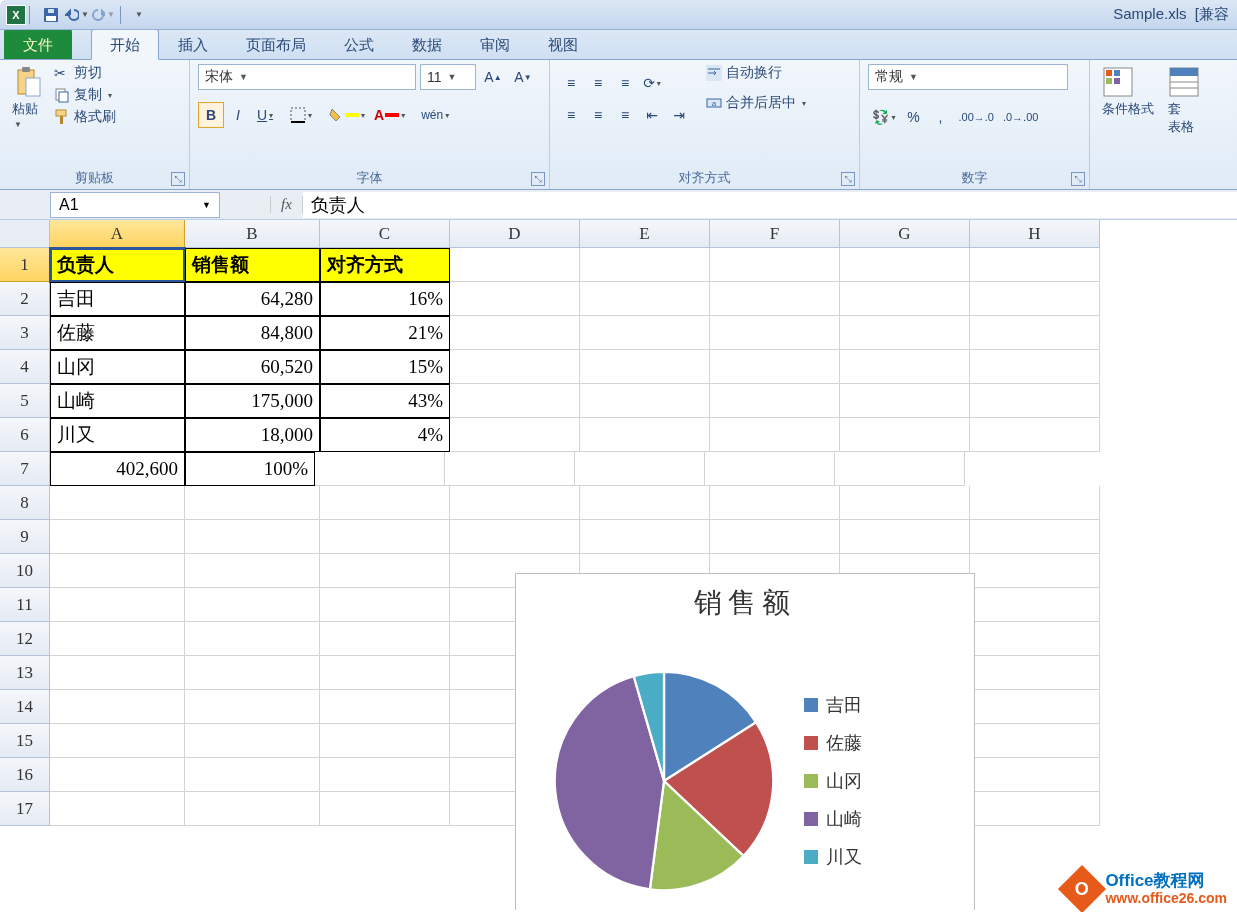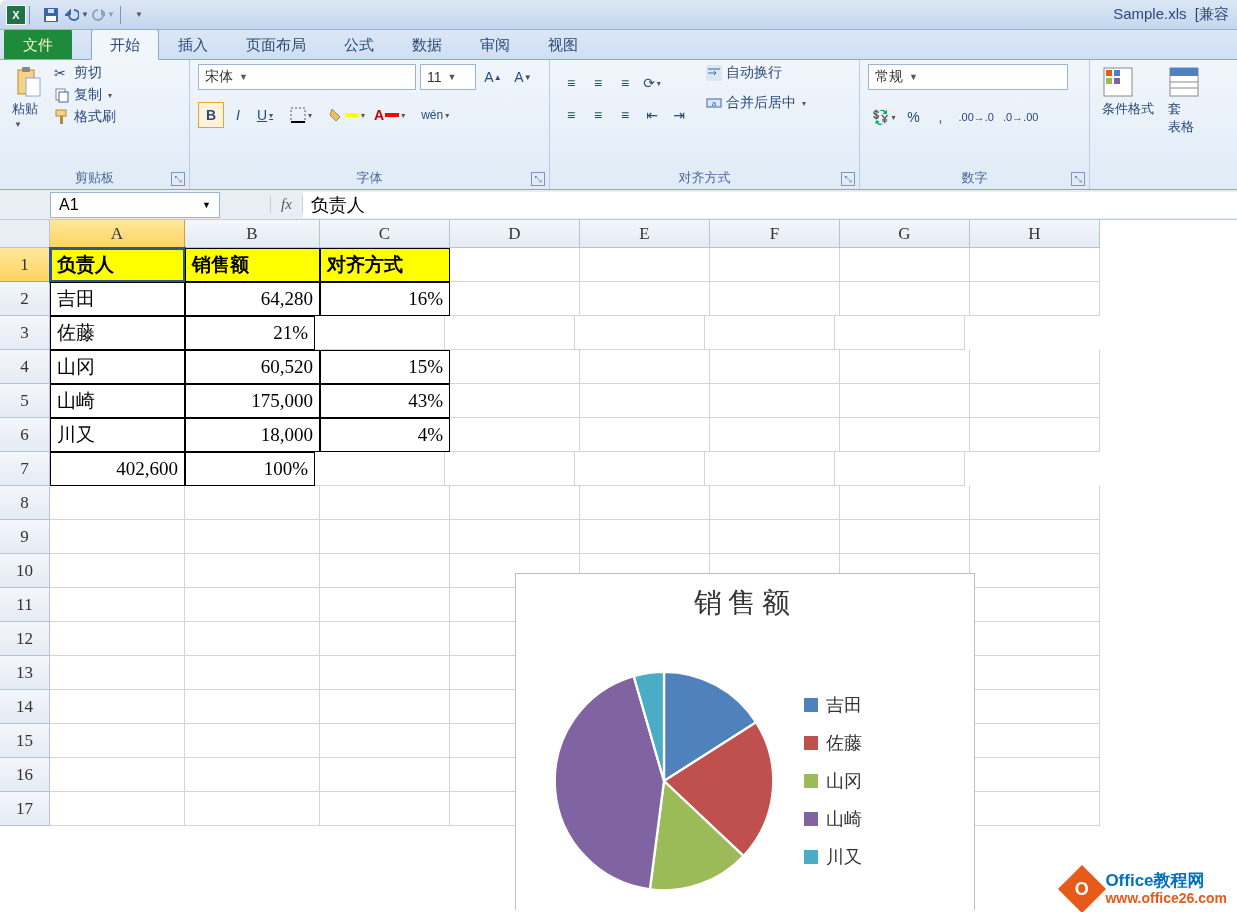--- a/index.html
+++ b/index.html
@@ -359,20 +359,21 @@
         <div class="cell d r" style="width: 135px;">64,280</div>
         <div class="cell d r" style="width: 130px; font-family: Liberation Serif, serif;">16%</div>
         <div class="cell" style="width: 130px;"></div>
         <div class="cell" style="width: 130px;"></div>
         <div class="cell" style="width: 130px;"></div>
         <div class="cell" style="width: 130px;"></div>
         <div class="cell" style="width: 130px;"></div>
       </div>
       <div class="row">
         <div class="cell d" style="width: 135px;">佐藤</div>
+        <div class="cell d r" style="width: 135px;">84,800</div>
         <div class="cell d r" style="width: 130px;">21%</div>
         <div class="cell" style="width: 130px;"></div>
         <div class="cell" style="width: 130px;"></div>
         <div class="cell" style="width: 130px;"></div>
         <div class="cell" style="width: 130px;"></div>
         <div class="cell" style="width: 130px;"></div>
       </div>
       <div class="row">
         <div class="cell d" style="width: 135px;">山冈</div>
         <div class="cell d r" style="width: 135px;">60,520</div>

